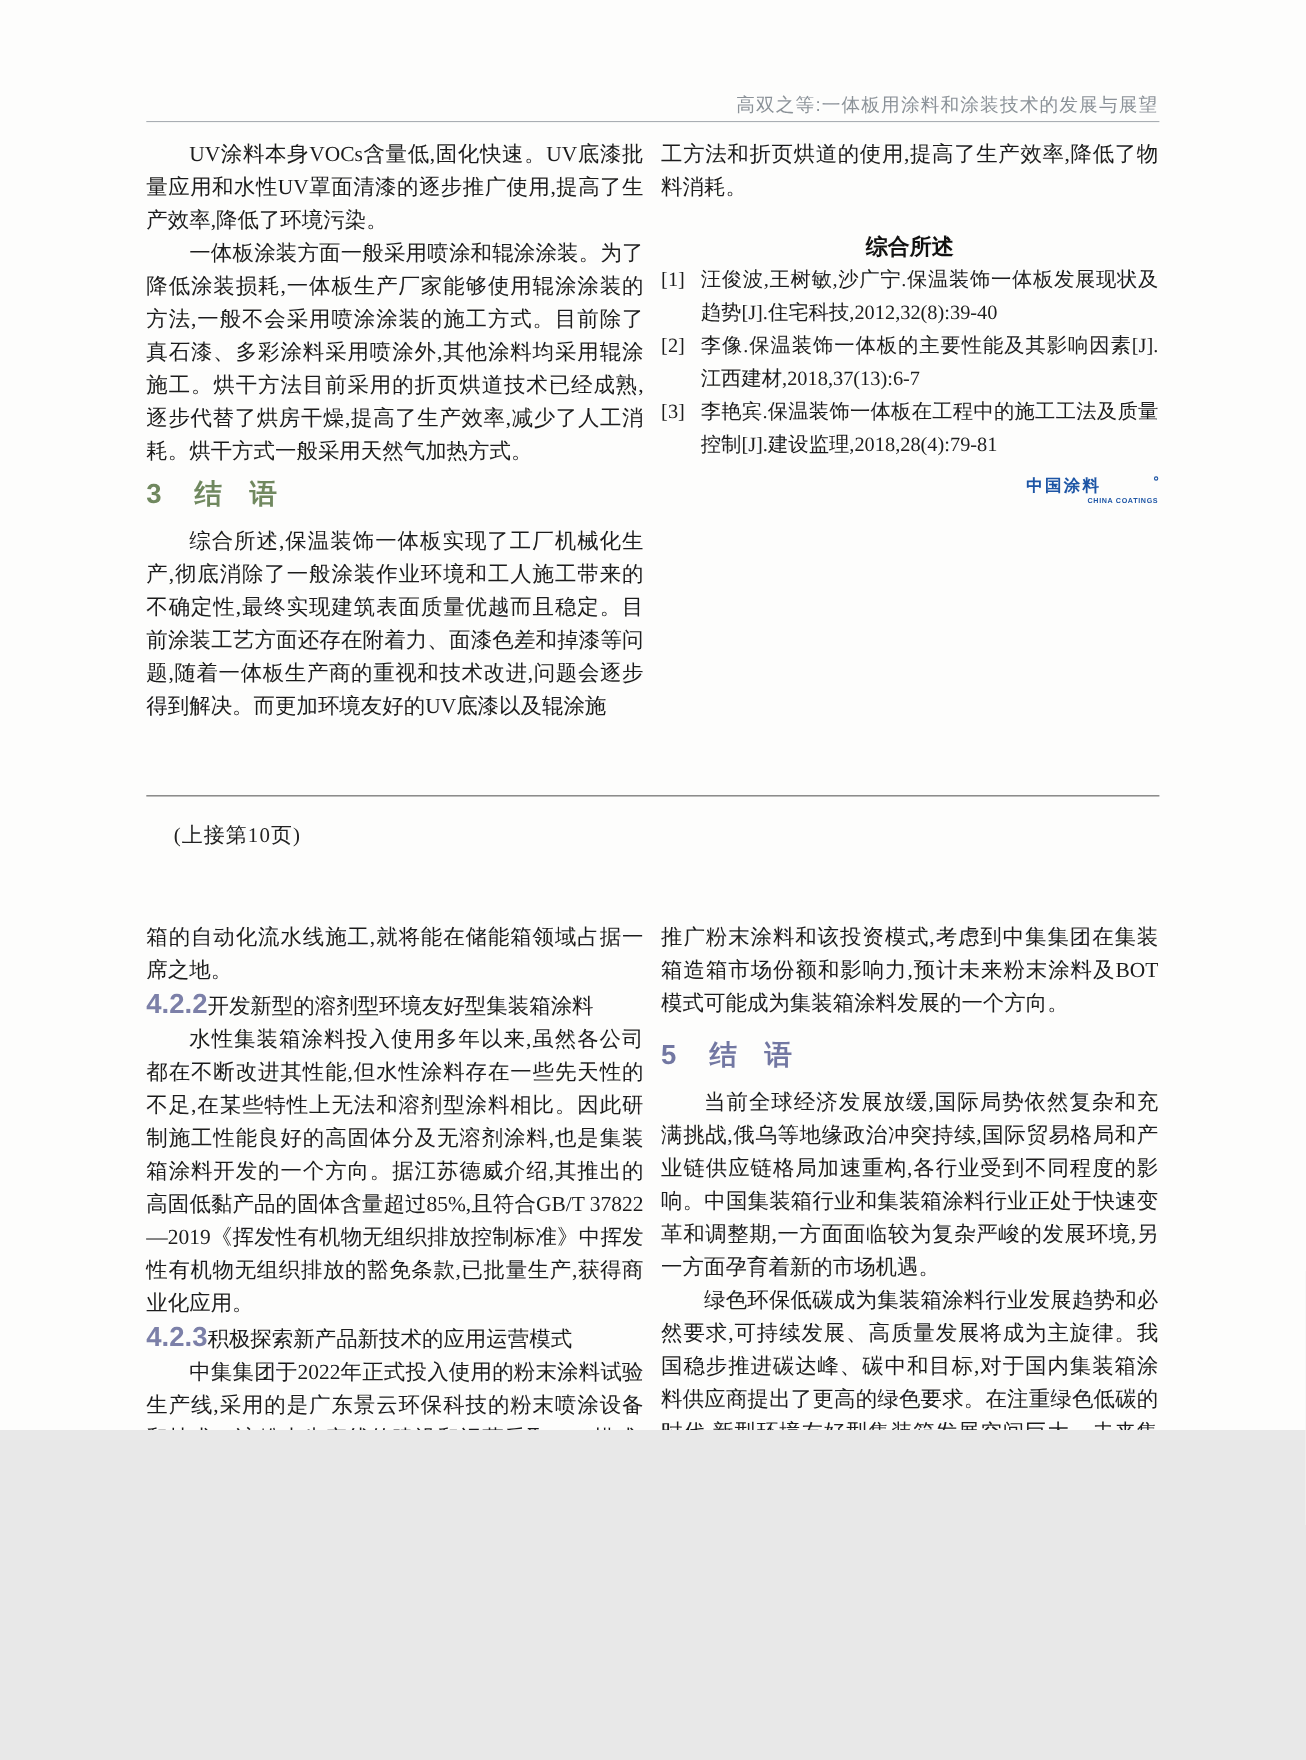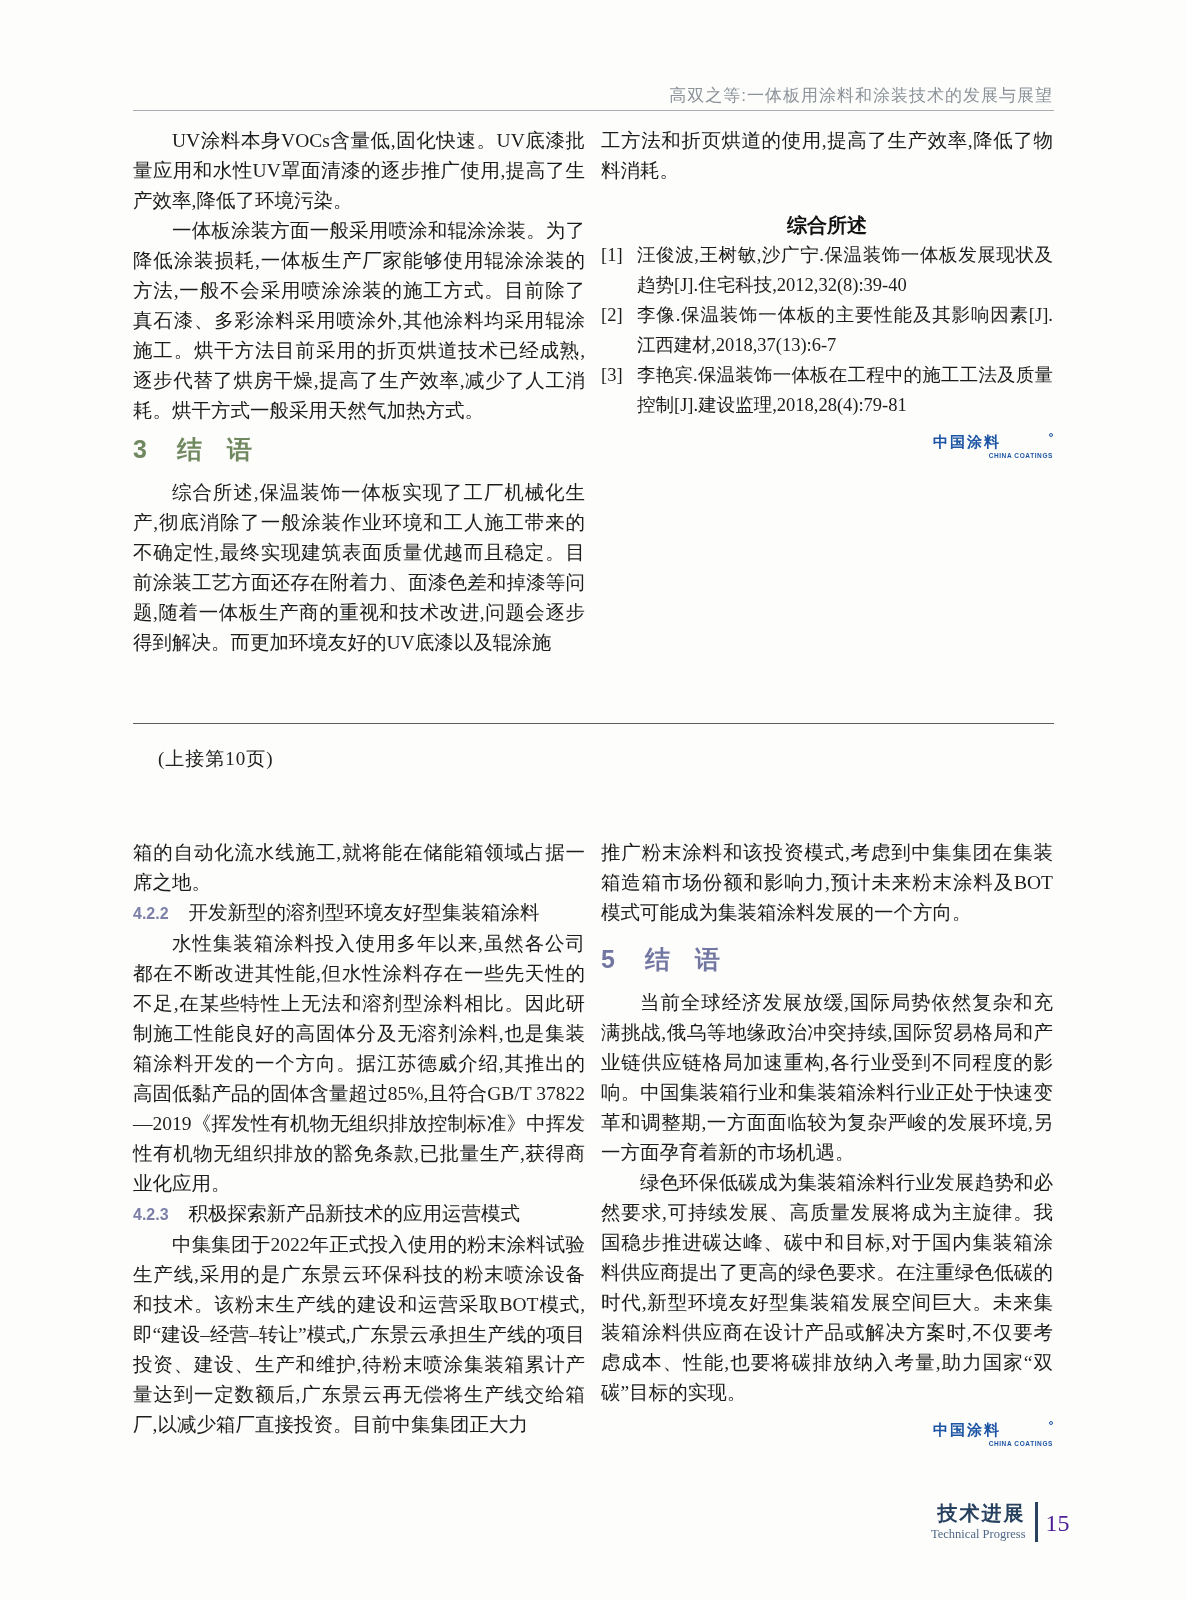--- a/index.html
+++ b/index.html
@@ -1,20 +1,20 @@
 <!DOCTYPE html>
 <html><head>
 <meta charset="utf-8">
 <style>
   * { box-sizing: border-box; }
   html,body { margin:0; padding:0; }
   body { background:#e8e8e8; }
   .page {
     position:relative;
-    width:1187px; height:1600px;
+    width:1187px; height:1300px;
     margin:0 auto;
     background:#fdfdfc;
     font-family:"Liberation Serif","DejaVu Serif",serif;
     color:#1c1c1c;
     overflow:hidden;
   }
   
   .running-head {
     position:absolute; top:84px; right:134px;
     font-family:"Liberation Sans","DejaVu Sans",sans-serif;
@@ -38,21 +38,21 @@
     font-weight:bold; font-size:25px; line-height:30px;
     margin:8px 0 14px 0; text-align:left;
   }
   .h-big .h-num { margin-right:30px; }
   .h-green { color:#70885f; }
   .h-purple { color:#7277a2; }
   
   .sub-h { margin:0; font-size:19.5px; line-height:30px; text-align:left; }
   .sub-num {
     font-family:"Liberation Sans","DejaVu Sans",sans-serif;
-    font-weight:bold; font-size:16px; color:#7c80a8; margin-right:20px;
+    font-weight:bold; font-size:25px; color:#7c80a8; 
   }
   .sub-title { color:#1c1c1c; }
   
   .refs-title {
     margin:24px 0 0 0; text-align:center;
     font-weight:bold; font-size:20px; line-height:30px; color:#111;
   }
   .ref { display:flex; font-size:18.5px; line-height:30px; }
   .ref-num { flex:none; width:36px; }
   .ref-text { flex:1; text-align:justify; }

